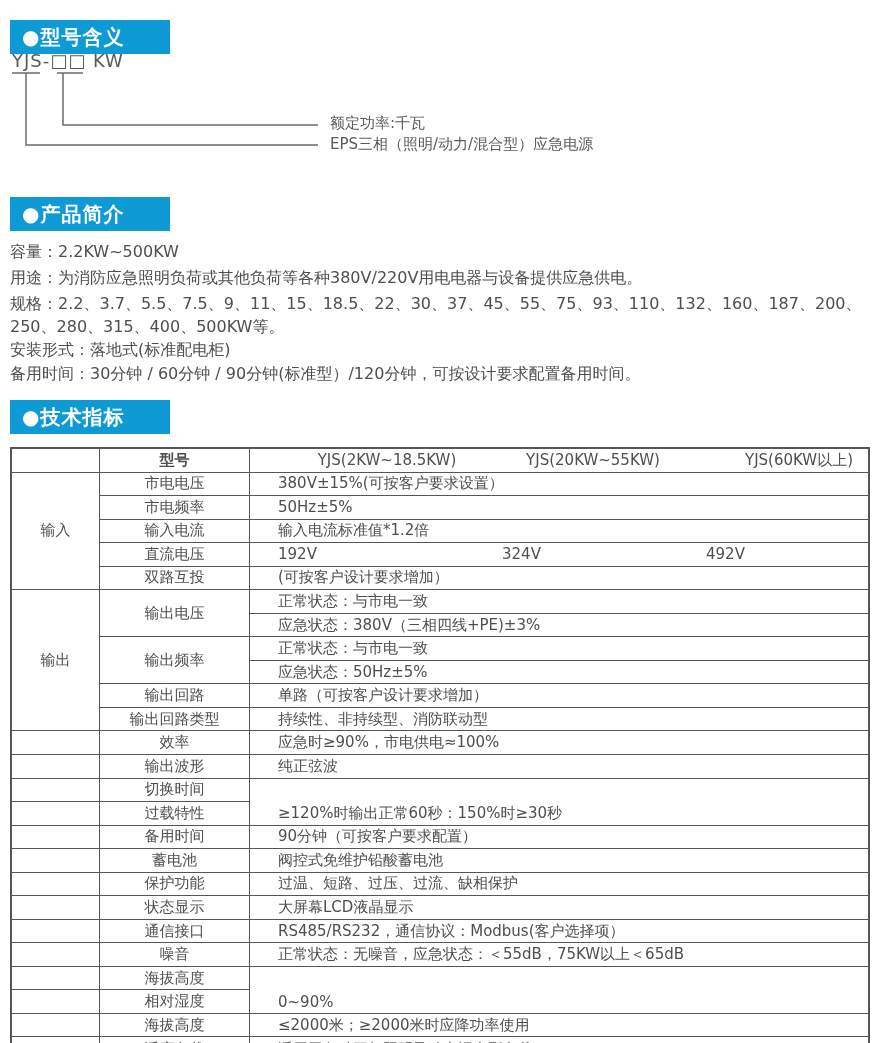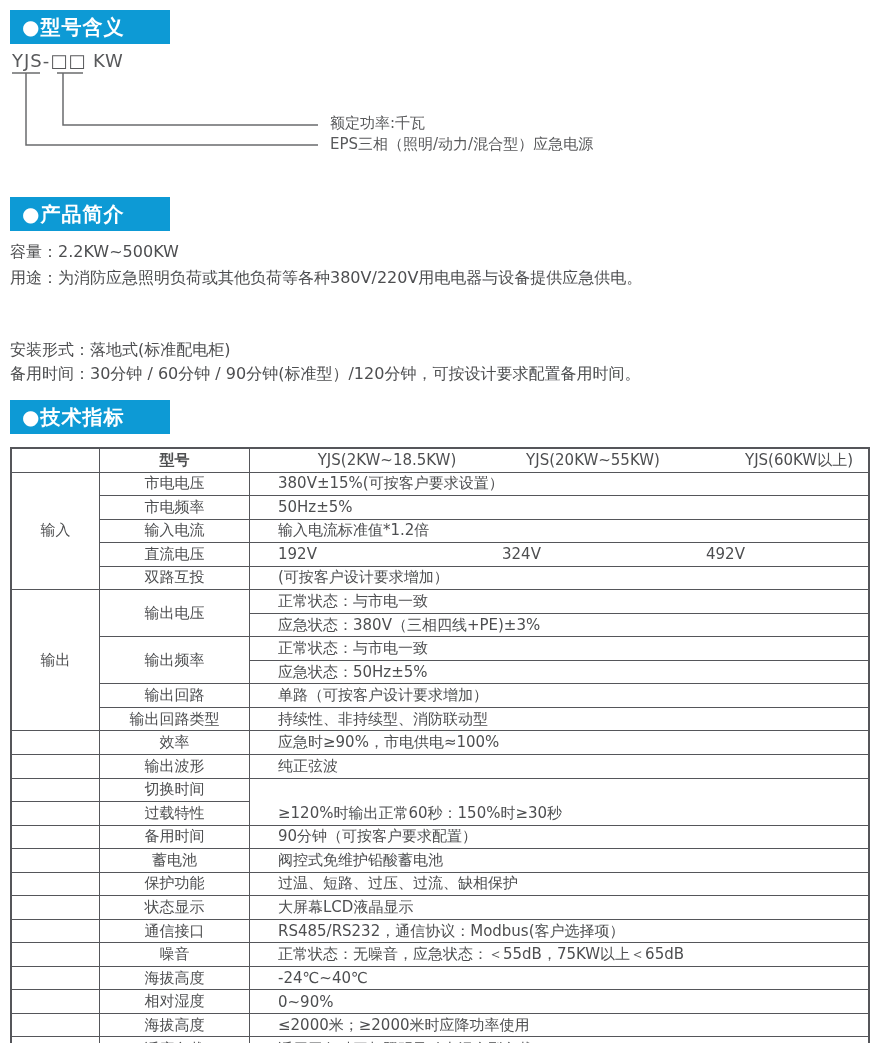--- a/index.html
+++ b/index.html
@@ -16,21 +16,21 @@
   }
   .page{position:relative;width:880px;height:1043px;background:#fff;overflow:hidden;}
 
   
   .banner{
     position:absolute;left:10px;width:160px;height:34px;
     background:var(--accent);color:#fff;
     font-size:20px;font-weight:bold;letter-spacing:1px;
     display:flex;align-items:center;padding-left:12px;box-sizing:border-box;
   }
-  .banner.model{top:10px;}
+  .banner.model{top:20px;}
   .banner.intro{top:197px;}
   .banner.tech{top:400px;}
 
   
   .model-code{
     position:absolute;left:12px;top:50px;
     font-size:18px;letter-spacing:1px;color:#58595b;
   }
   .diagram-svg{position:absolute;left:0;top:45px;}
   .dlabel{position:absolute;font-size:15px;color:#58595b;white-space:nowrap;}
@@ -96,20 +96,21 @@
 
   <div class="dlabel l1">额定功率:千瓦</div>
   <div class="dlabel l2">EPS三相（照明/动力/混合型）应急电源</div>
 
   <div class="banner intro">
     <span>●产品简介</span>
   </div>
 
   <div class="intro-line i0">容量：2.2KW~500KW</div>
   <div class="intro-line i1">用途：为消防应急照明负荷或其他负荷等各种380V/220V用电电器与设备提供应急供电。</div>
+  <div class="intro-line i2">规格：2.2、3.7、5.5、7.5、9、11、15、18.5、22、30、37、45、55、75、93、110、132、160、187、200、250、280、315、400、500KW等。</div>
   <div class="intro-line i3">安装形式：落地式(标准配电柜)</div>
   <div class="intro-line i4">备用时间：30分钟 / 60分钟 / 90分钟(标准型）/120分钟，可按设计要求配置备用时间。</div>
 
   <div class="banner tech">
     <span>●技术指标</span>
   </div>
 
   <div class="spec-table">
       <div class="cell g" style="grid-area: 1 / 1;"></div>
       <div class="cell l bold" style="grid-area: 1 / 2;">型号</div>
@@ -164,21 +165,20 @@
       <div class="cell l" style="grid-area: 20 / 2;">状态显示</div>
       <div class="cell v" style="grid-area: 20 / 3 / auto / span 3;">大屏幕LCD液晶显示</div>
       <div class="cell g" style="grid-area: 21 / 1;"></div>
       <div class="cell l" style="grid-area: 21 / 2;">通信接口</div>
       <div class="cell v" style="grid-area: 21 / 3 / auto / span 3;">RS485/RS232，通信协议：Modbus(客户选择项）</div>
       <div class="cell g" style="grid-area: 22 / 1;"></div>
       <div class="cell l" style="grid-area: 22 / 2;">噪音</div>
       <div class="cell v" style="grid-area: 22 / 3 / auto / span 3;">正常状态：无噪音，应急状态：＜55dB，75KW以上＜65dB</div>
       <div class="cell g" style="grid-area: 23 / 1;"></div>
       <div class="cell l" style="grid-area: 23 / 2;">海拔高度</div>
-      <div class="cell v" style="grid-area: 23 / 3 / auto / span 3;">-24℃~40℃</div>
       <div class="cell g" style="grid-area: 24 / 1;"></div>
       <div class="cell l" style="grid-area: 24 / 2;">相对湿度</div>
       <div class="cell v" style="grid-area: 24 / 3 / auto / span 3;">0~90%</div>
       <div class="cell g" style="grid-area: 25 / 1;"></div>
       <div class="cell l" style="grid-area: 25 / 2;">海拔高度</div>
       <div class="cell v" style="grid-area: 25 / 3 / auto / span 3;">≤2000米；≥2000米时应降功率使用</div>
       <div class="cell g lastrow" style="grid-area: 26 / 1;"></div>
       <div class="cell l lastrow" style="grid-area: 26 / 2;">适应负载</div>
       <div class="cell v lastrow" style="grid-area: 26 / 3 / auto / span 3;">适用于各种三相照明及动力混合型负载</div>
     </div>

